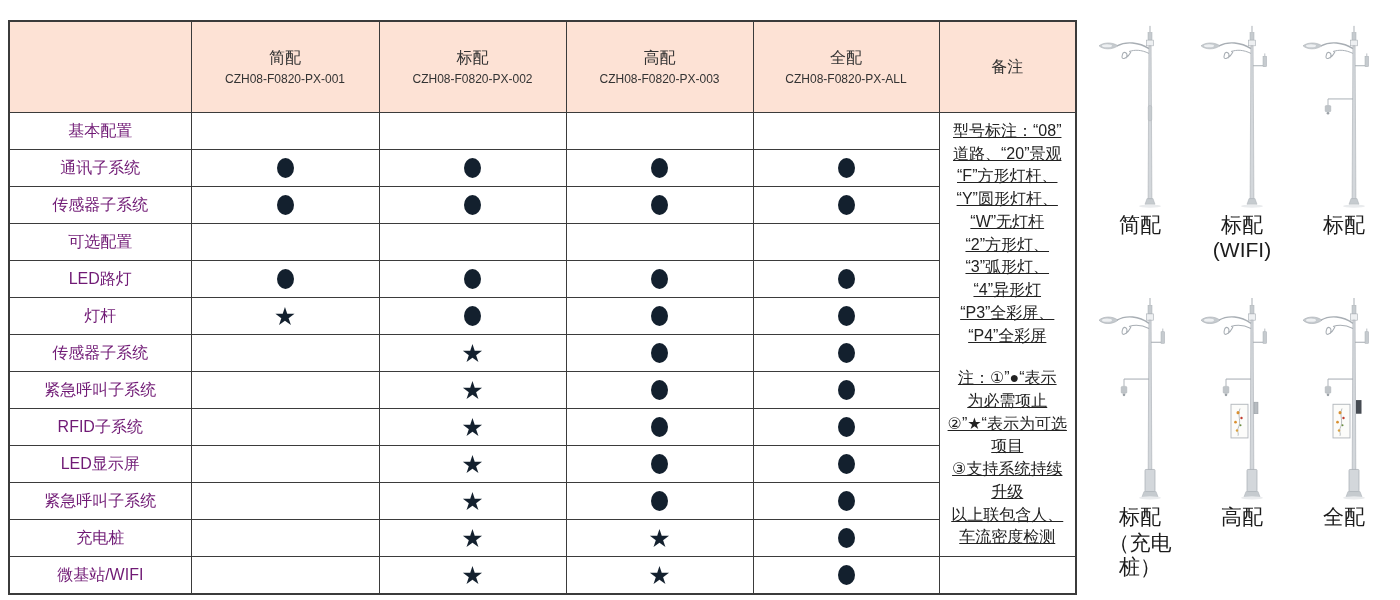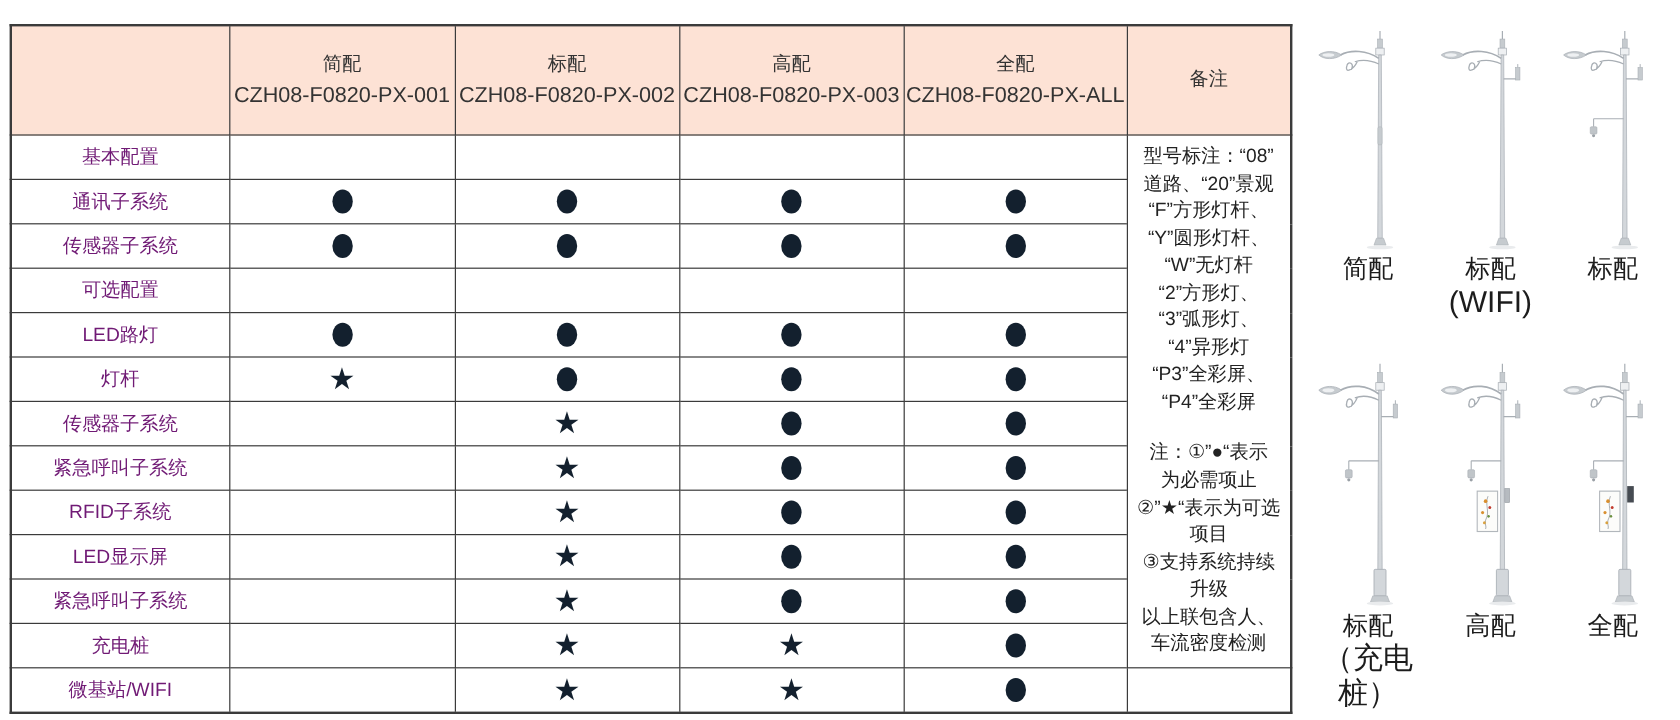--- a/index.html
+++ b/index.html
@@ -12,43 +12,43 @@
     position:absolute;left:8px;top:20px;
     border-collapse:collapse;table-layout:fixed;
     border:2px solid #3b3b3b;
   }
   table.cfg th, table.cfg td{border:1px solid #3b3b3b;padding:0;}
   table.cfg thead th{
     background:#fde2d5;height:90px;font-weight:normal;font-size:16px;
     vertical-align:middle;text-align:center;color:#333;
   }
   .col-title{font-size:16px;line-height:1.35;}
-  .col-model{font-size:18px;line-height:1.35;margin-top:2px;letter-spacing:0;}
+  .col-model{font-size:12px;line-height:1.35;margin-top:2px;letter-spacing:0;}
   table.cfg tbody td{height:36px;vertical-align:middle;text-align:center;font-size:16px;}
   td.row-label{color:#701a75;}
   .dot{
     display:inline-block;width:17px;height:20px;border-radius:50%;
     background:#13202e;vertical-align:middle;
   }
   .star{font-size:25px;color:#13202e;line-height:1;vertical-align:middle;}
   td.remarks-cell{
     vertical-align:middle;text-align:left;padding:4px 6px;font-size:13px;
     line-height:1.42;color:#222;
   }
-  .remark-block{white-space:pre-line;}
+  .remark-block{white-space:pre-line;text-decoration:underline;}
   .remark-block.second{margin-top:20px;}
   
   .poles{position:absolute;left:1092px;top:0;width:300px;height:600px;}
   .pole-row{display:flex;justify-content:space-between;}
   #poles-top{margin-top:24px;}
   #poles-bottom{margin-top:34px;}
   .pole-fig{width:96px;display:flex;flex-direction:column;align-items:center;}
   .pole-art{line-height:0;}
   .pole-label{font-size:21px;color:#1c1c1c;text-align:center;margin-top:3px;line-height:1.25;}
-  .pole-sub{font-size:25px;color:#1c1c1c;text-align:center;line-height:1.15;min-height:0;}
+  .pole-sub{font-size:21px;color:#1c1c1c;text-align:center;line-height:1.15;min-height:0;}
 </style>
 </head>
 <body>
 
 <div class="page">
 
   <table class="cfg">
     <colgroup>
       <col style="width:182px">
         <col style="width:188px">

